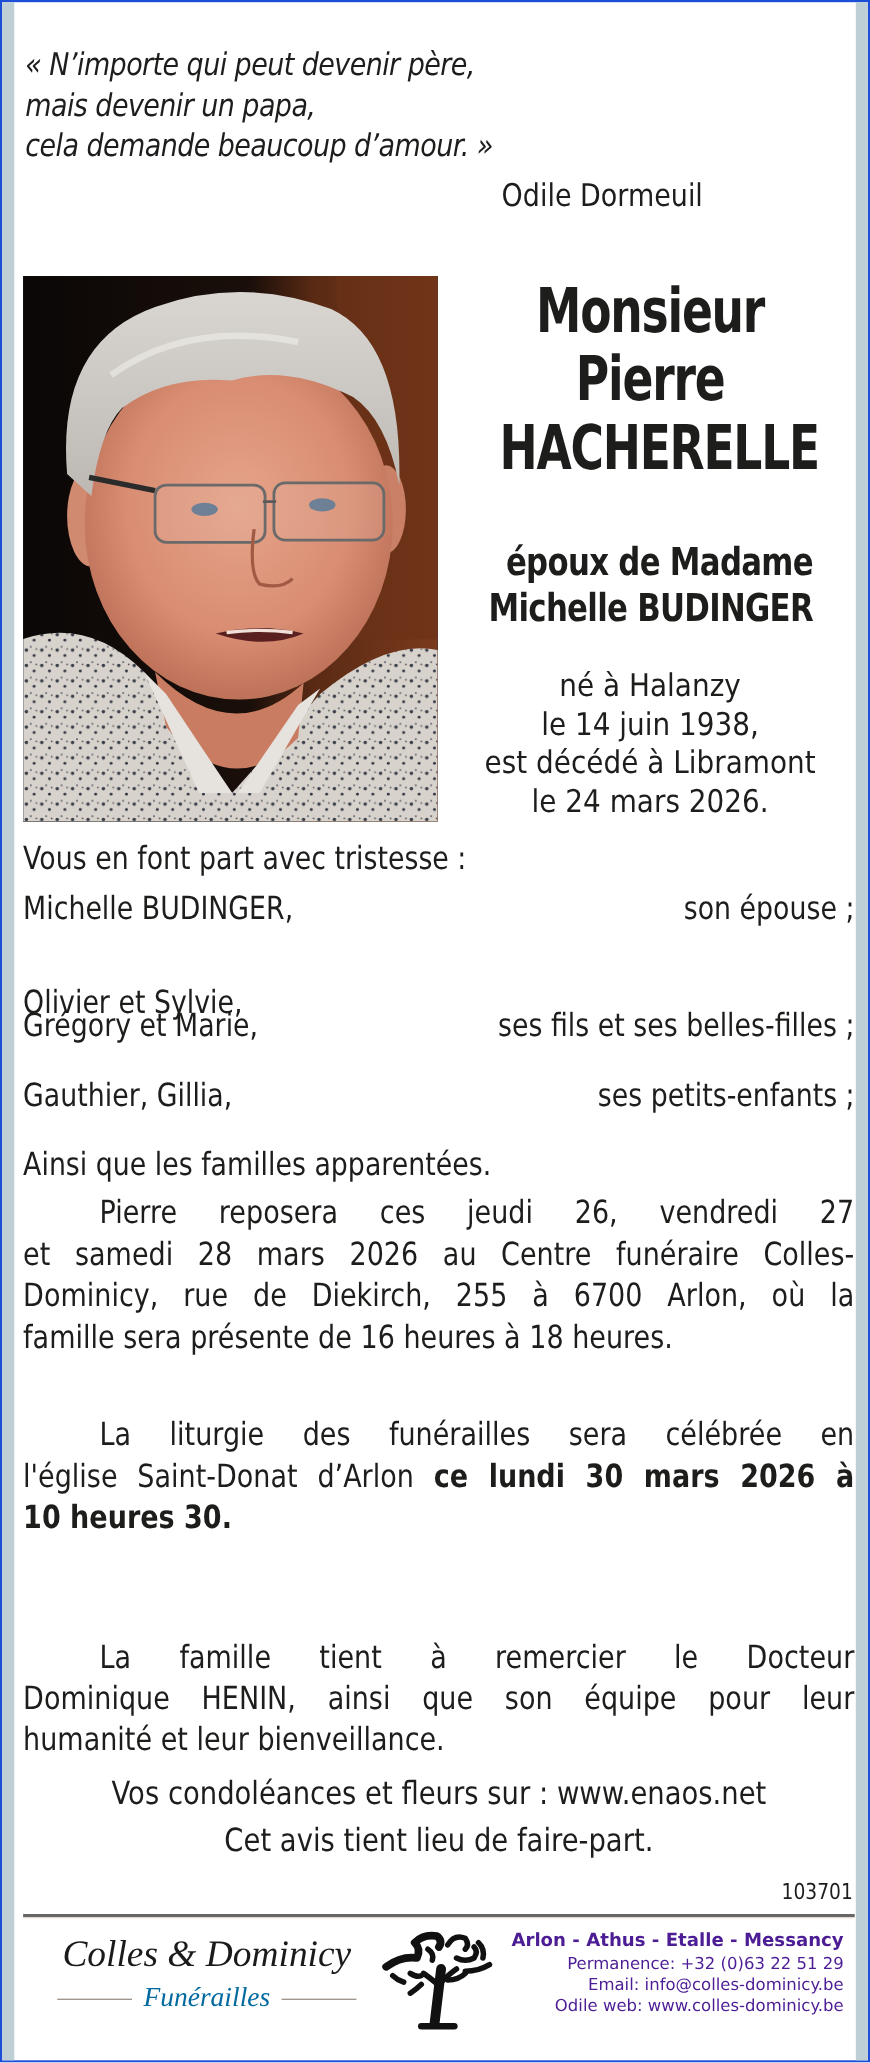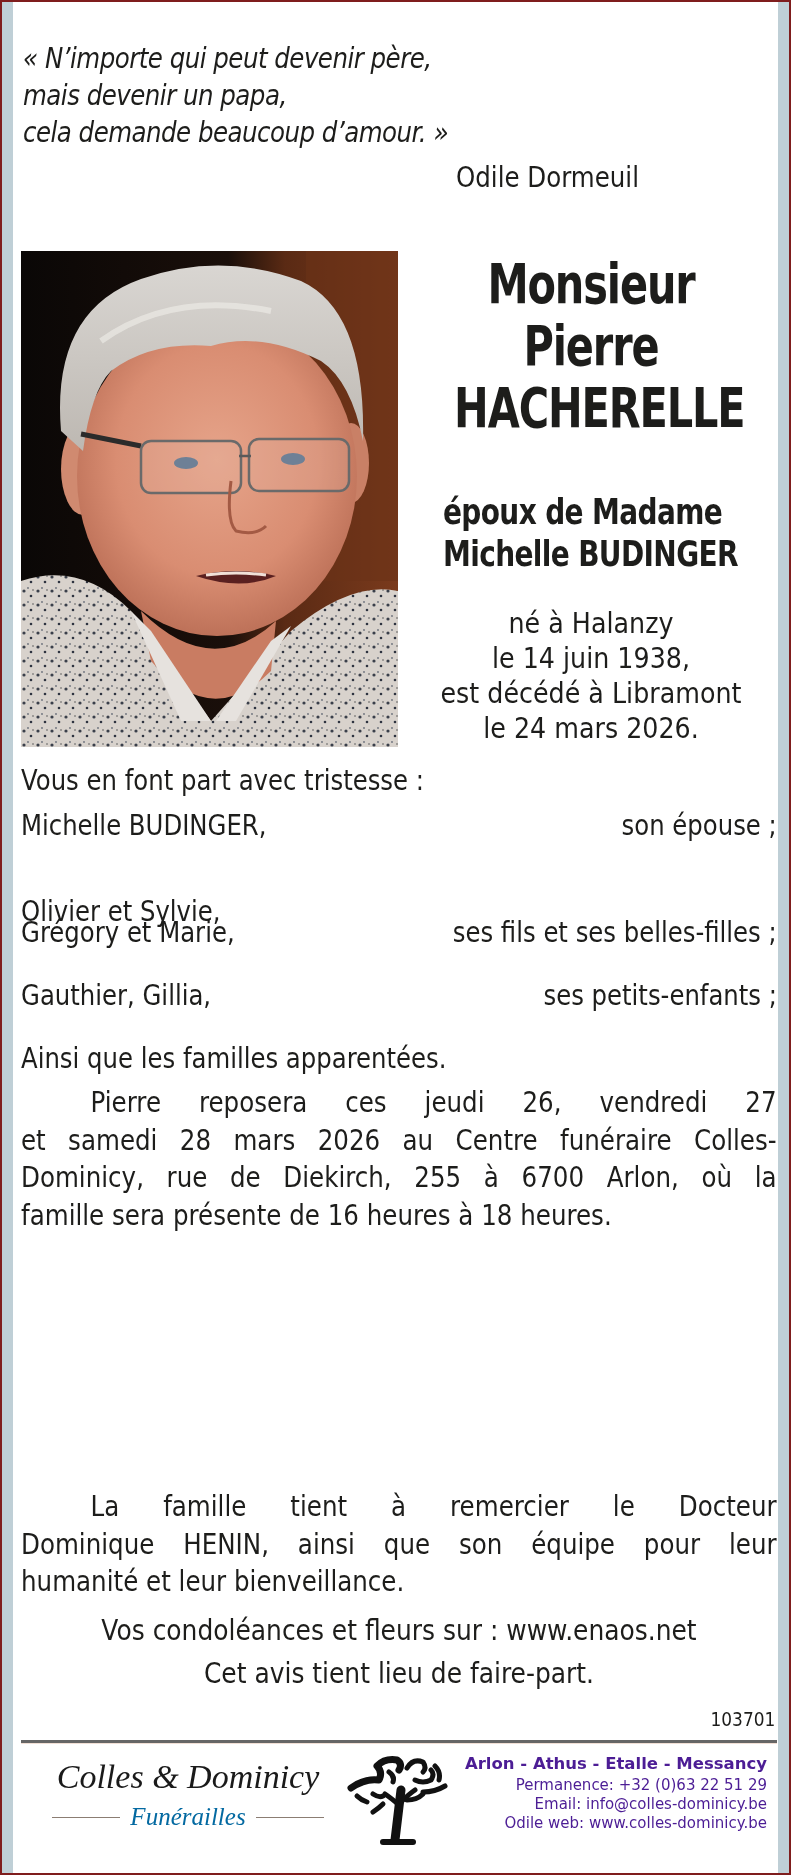--- a/index.html
+++ b/index.html
@@ -1,21 +1,21 @@
 <!DOCTYPE html>
 <html><head>
 <meta charset="utf-8">
 <style>
   * { box-sizing: border-box; margin: 0; padding: 0; }
   html, body { width: 791px; height: 1875px; background: #ffffff; overflow: hidden; }
   body { position: relative; font-family: "Liberation Sans", "DejaVu Sans", sans-serif; color: #1d1d1b; }
 
   .frame {
     position: absolute; left: 0; top: 0; width: 791px; height: 1875px;
-    border: 2px solid #7f1d1d; background: #ffffff;
+    border: 2px solid #1d4ed8; background: #ffffff;
   }
   .side-strip { position: absolute; top: 0; bottom: 0; width: 11px; background: #bfcfd6; }
   .side-strip.left { left: 0; }
   .side-strip.right { right: 0; }
 
   .content { position: absolute; left: 19px; top: 0; width: 756px; height: 100%; }
 
   
   .quote {
     position: absolute; left: 2px; top: 38px; width: 560px;
@@ -39,21 +39,21 @@
   
   .name-block {
     position: absolute; left: 385px; top: 251px; width: 370px; text-align: center;
   }
   .name-line {
     display: block; font-weight: bold; font-size: 56px; line-height: 62px;
     font-family: "DejaVu Sans", sans-serif; letter-spacing: -1.5px;
     transform: scaleX(0.74); transform-origin: center top; white-space: nowrap;
   }
   .spouse-block {
-    position: absolute; left: 385px; top: 489px; width: 370px; text-align: left;
+    position: absolute; left: 385px; top: 489px; width: 370px; text-align: right;
   }
   .spouse-line {
     display: block; font-weight: bold; font-size: 35px; line-height: 42px;
     font-family: "DejaVu Sans", sans-serif; letter-spacing: -0.8px;
     transform: scaleX(0.80); transform-origin: center top; white-space: nowrap;
   }
   .dates-block {
     position: absolute; left: 385px; top: 604px; width: 370px; text-align: center;
   }
   .dates-line {
@@ -239,20 +239,25 @@
     </div>
 
     <div class="para" style="top:1082px;">
       <span class="pline indent">Pierre reposera ces jeudi 26, vendredi 27</span>
       <span class="pline">et samedi 28 mars 2026 au Centre funéraire Colles-</span>
       <span class="pline">Dominicy, rue de Diekirch, 255 à 6700 Arlon, où la</span>
       <span class="pline last">famille sera présente de 16 heures à 18 heures.</span>
     </div>
 
 
+    <div class="para" style="top:1284px;">
+      <span class="pline indent">La liturgie des funérailles sera célébrée en</span>
+      <span class="pline"><span>l'église Saint-Donat d’Arlon </span><span class="bold">ce lundi 30 mars 2026 à</span></span>
+      <span class="pline last bold">10 heures 30.</span>
+    </div>
 
 
     <div class="para" style="top:1486px;">
       <span class="pline indent">La famille tient à remercier le Docteur</span>
       <span class="pline">Dominique HENIN, ainsi que son équipe pour leur</span>
       <span class="pline last">humanité et leur bienveillance.</span>
     </div>
 
     <div class="center-line" style="top:1610px;">Vos condoléances et fleurs sur : www.enaos.net</div>
     <div class="center-line" style="top:1653px;">Cet avis tient lieu de faire-part.</div>

